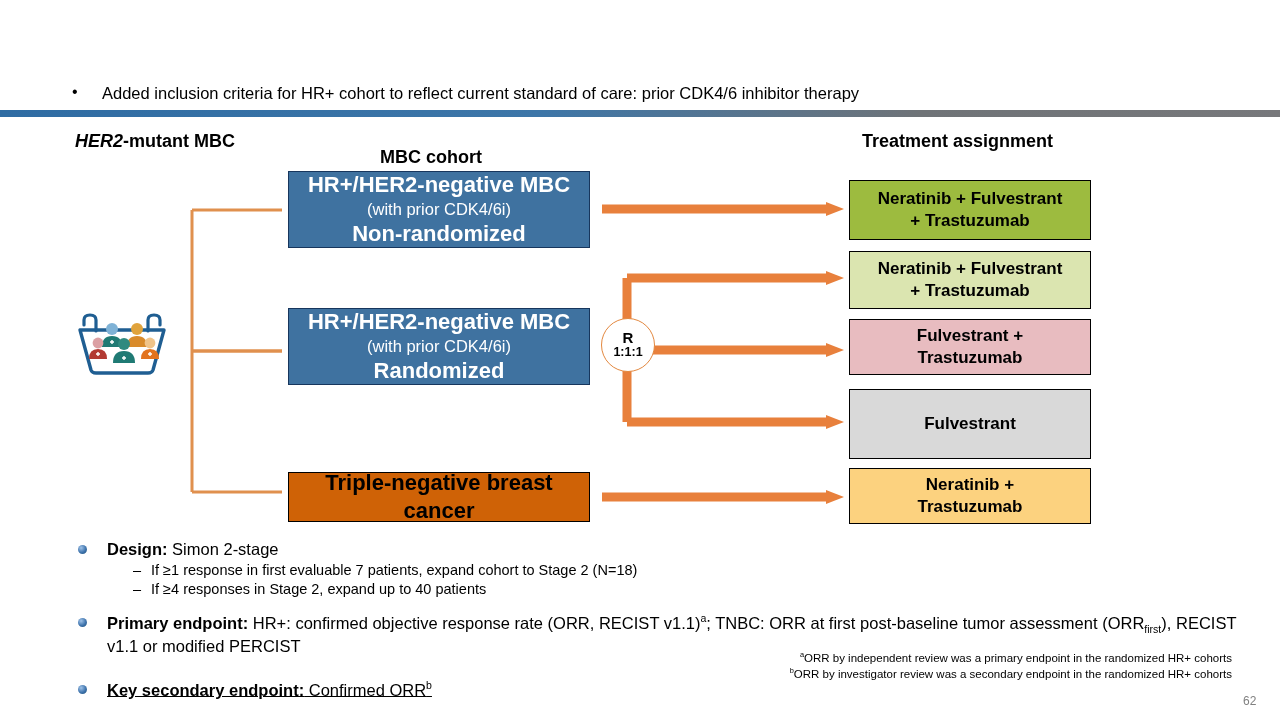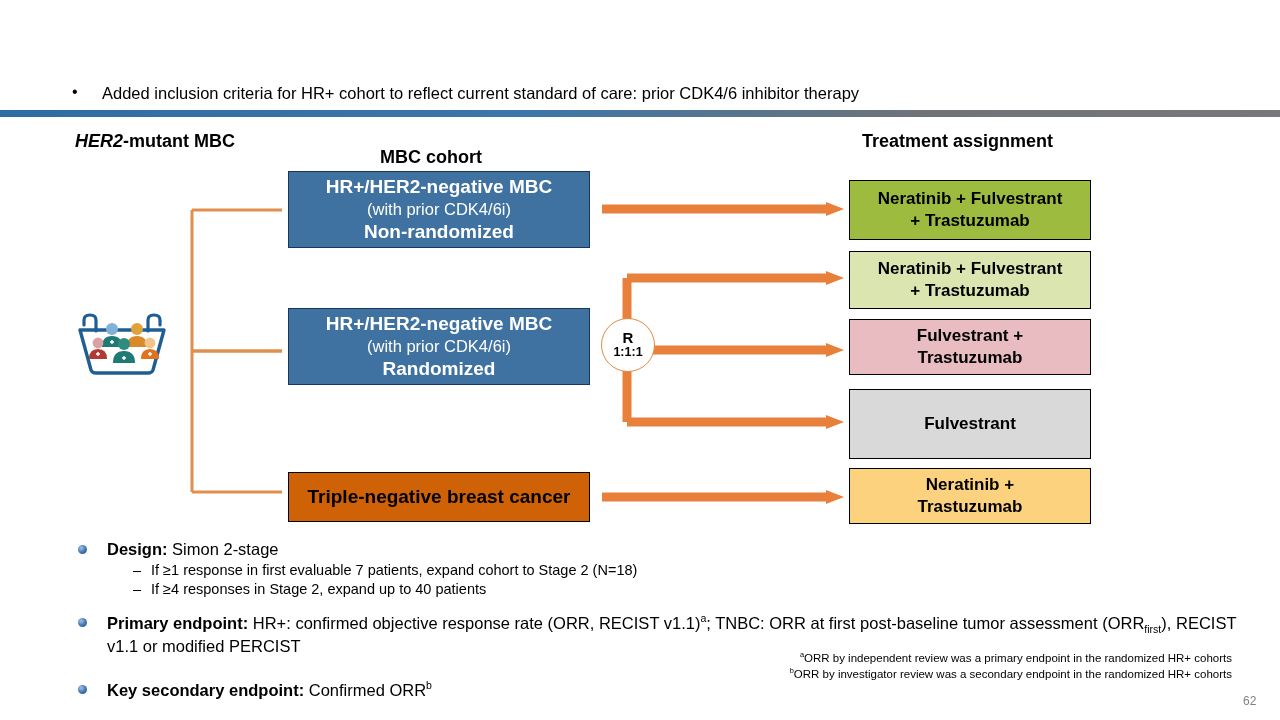--- a/index.html
+++ b/index.html
@@ -108,21 +108,21 @@
   .cohort-blue { background: #3f72a0; }
   .cohort-orange {
     background: #cf6206;
     color: #000000;
     border: 1px solid #000000;
   }
   .cohort-1 { top: 171px; height: 77px; }
   .cohort-2 { top: 308px; height: 77px; }
   .cohort-3 { top: 472px; height: 50px; }
   .cohort-line-strong {
-    font-size: 19px;
+    font-size: 22px;
     font-weight: bold;
     line-height: 1.28;
   }
   .cohort-line-light {
     font-size: 16.5px;
     font-weight: normal;
     line-height: 1.28;
   }
 
   
@@ -222,21 +222,21 @@
   .dash {
     position: absolute;
     left: 0px;
     top: 0px;
   }
   .sub-text { margin-left: 18px; display: block; }
   sub { font-size: 0.64em; }
   sup { font-size: 0.64em; }
 
   .blt-gap-1 { margin-top: 12px; }
-  .blt-gap-2 { margin-top: 22px; }
+  .blt-gap-2 { margin-top: 22px; text-decoration: underline; }
 
   
   .footnotes {
     position: absolute;
     right: 48px;
     top: 650px;
     text-align: right;
     font-size: 11.5px;
     line-height: 1.32;
     color: #000000;

